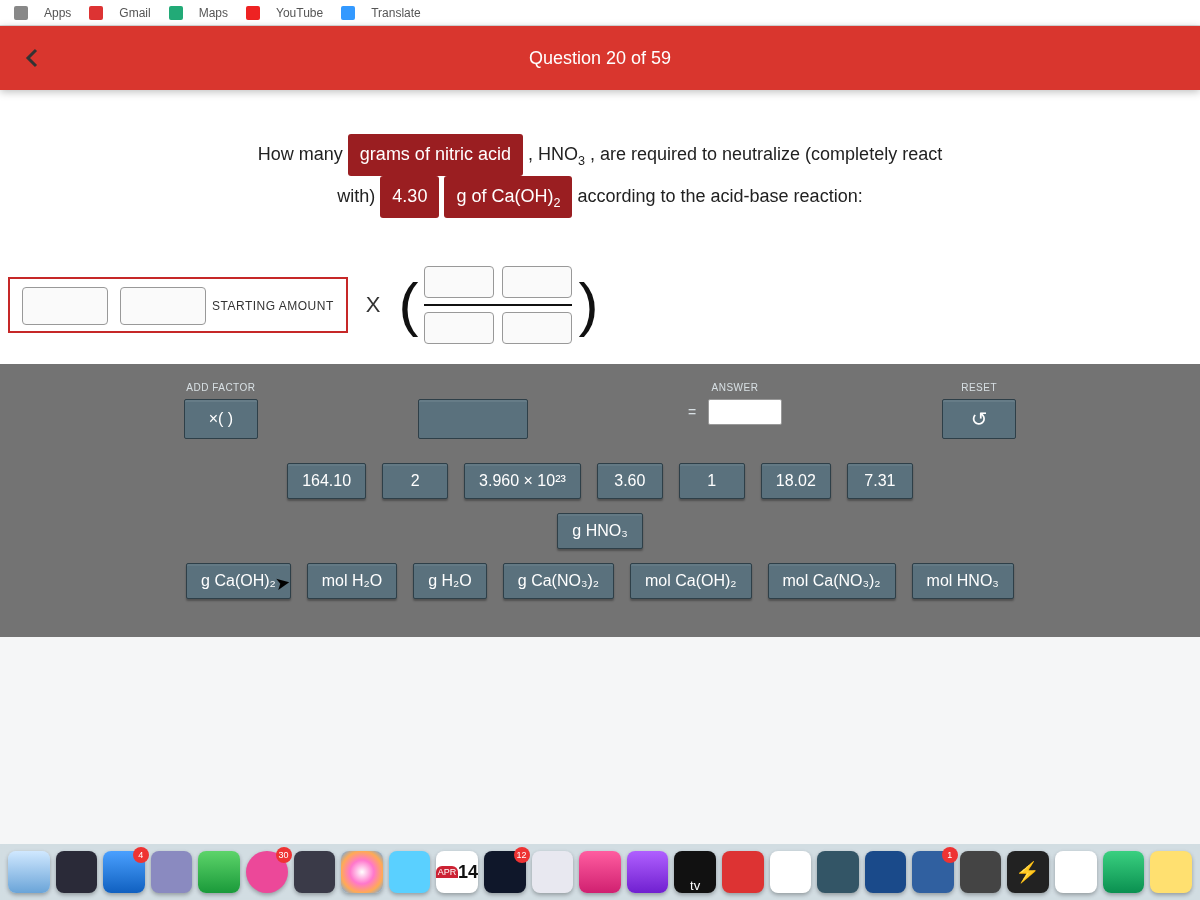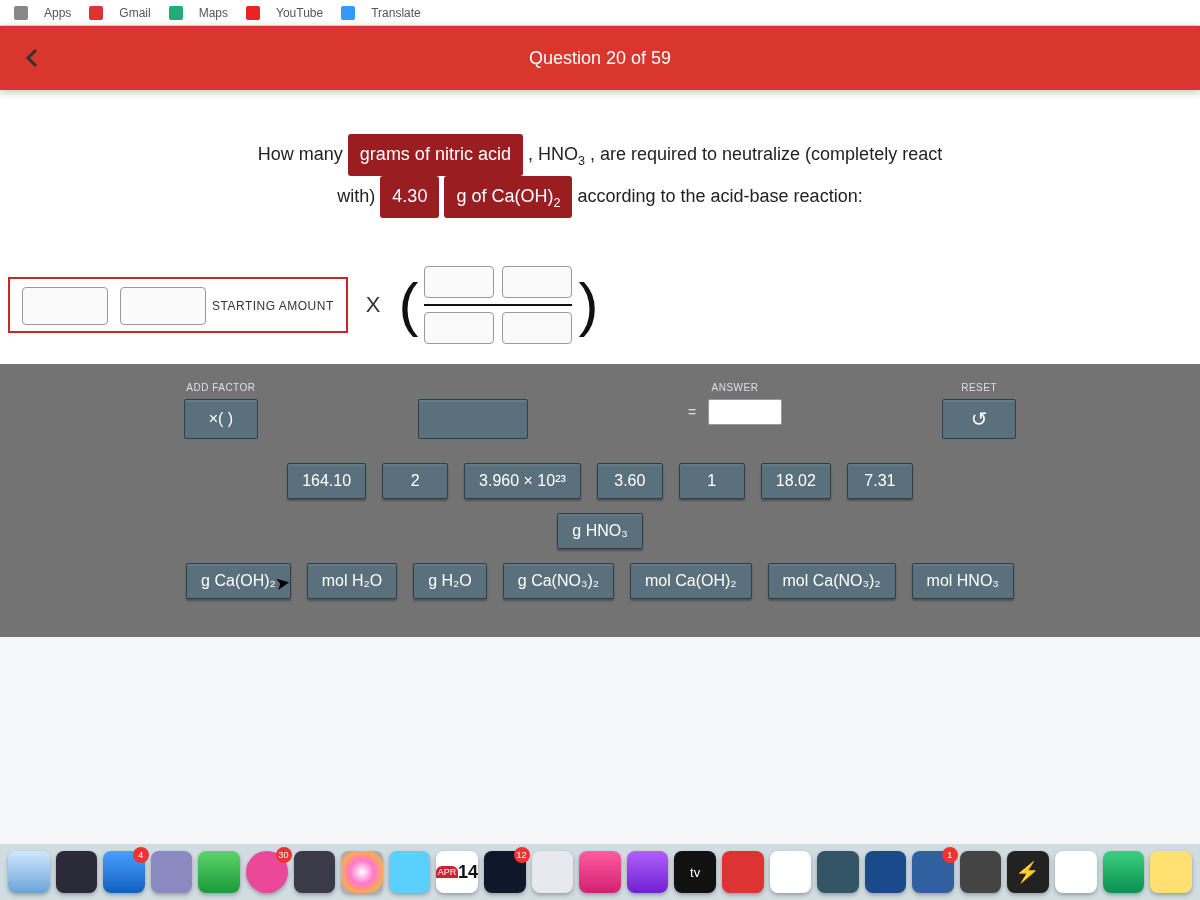--- a/index.html
+++ b/index.html
@@ -185,21 +185,21 @@
   <div class="dock-item cal">
       <div class="m">APR</div>
       <div class="d">14</div>
     </div>
   <div class="dock-item" style="background:#0f172a">
       <div class="badge">12</div>
     </div>
   <div class="dock-item" style="background:#e8e8f0"></div>
   <div class="dock-item" style="background:linear-gradient(#ff5da0,#d02070)"></div>
   <div class="dock-item" style="background:linear-gradient(#b060ff,#7020d0)"></div>
-  <div class="dock-item" style="background:#111;color:#fff;display:flex;align-items:center;justify-content:center;font-size:13px">
+  <div class="dock-item" style="background:#111;color:#fff;display:flex;align-items:flex-end;justify-content:center;font-size:13px">
       <span>tv</span>
     </div>
   <div class="dock-item" style="background:#d33"></div>
   <div class="dock-item" style="background:#fff"></div>
   <div class="dock-item" style="background:#356"></div>
   <div class="dock-item" style="background:#1a4a8a"></div>
   <div class="dock-item" style="background:#3060a0">
       <div class="badge">1</div>
     </div>
   <div class="dock-item" style="background:#444"></div>

